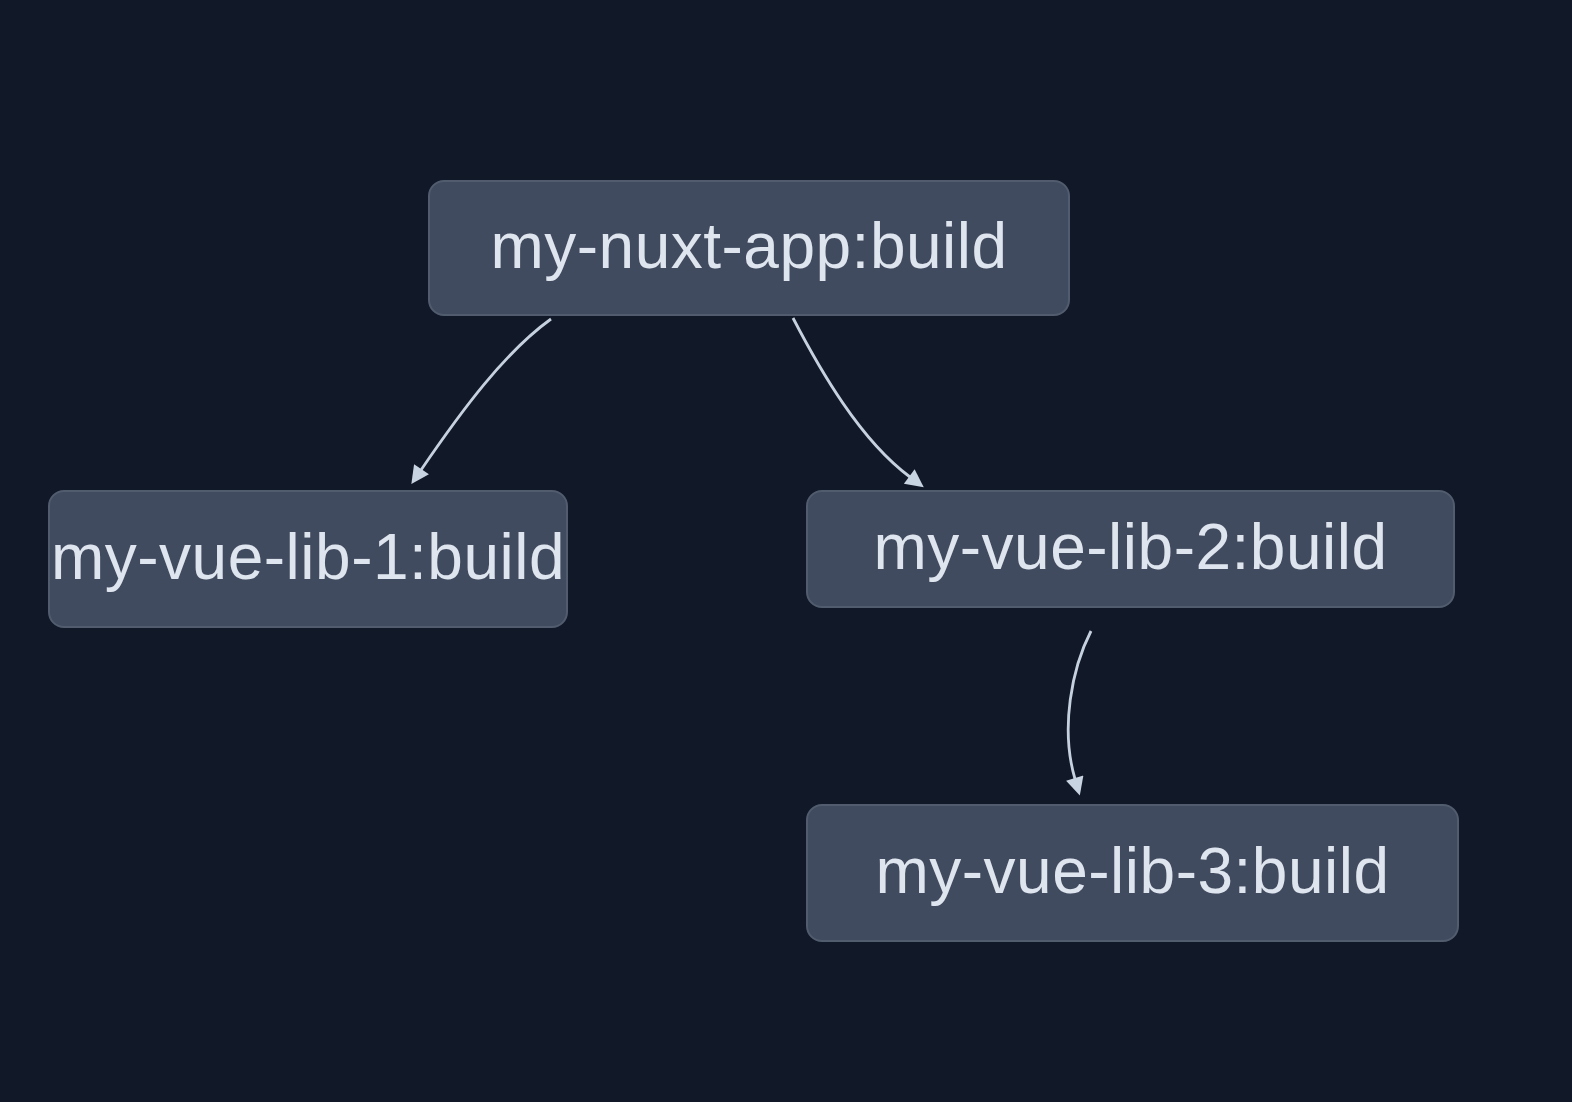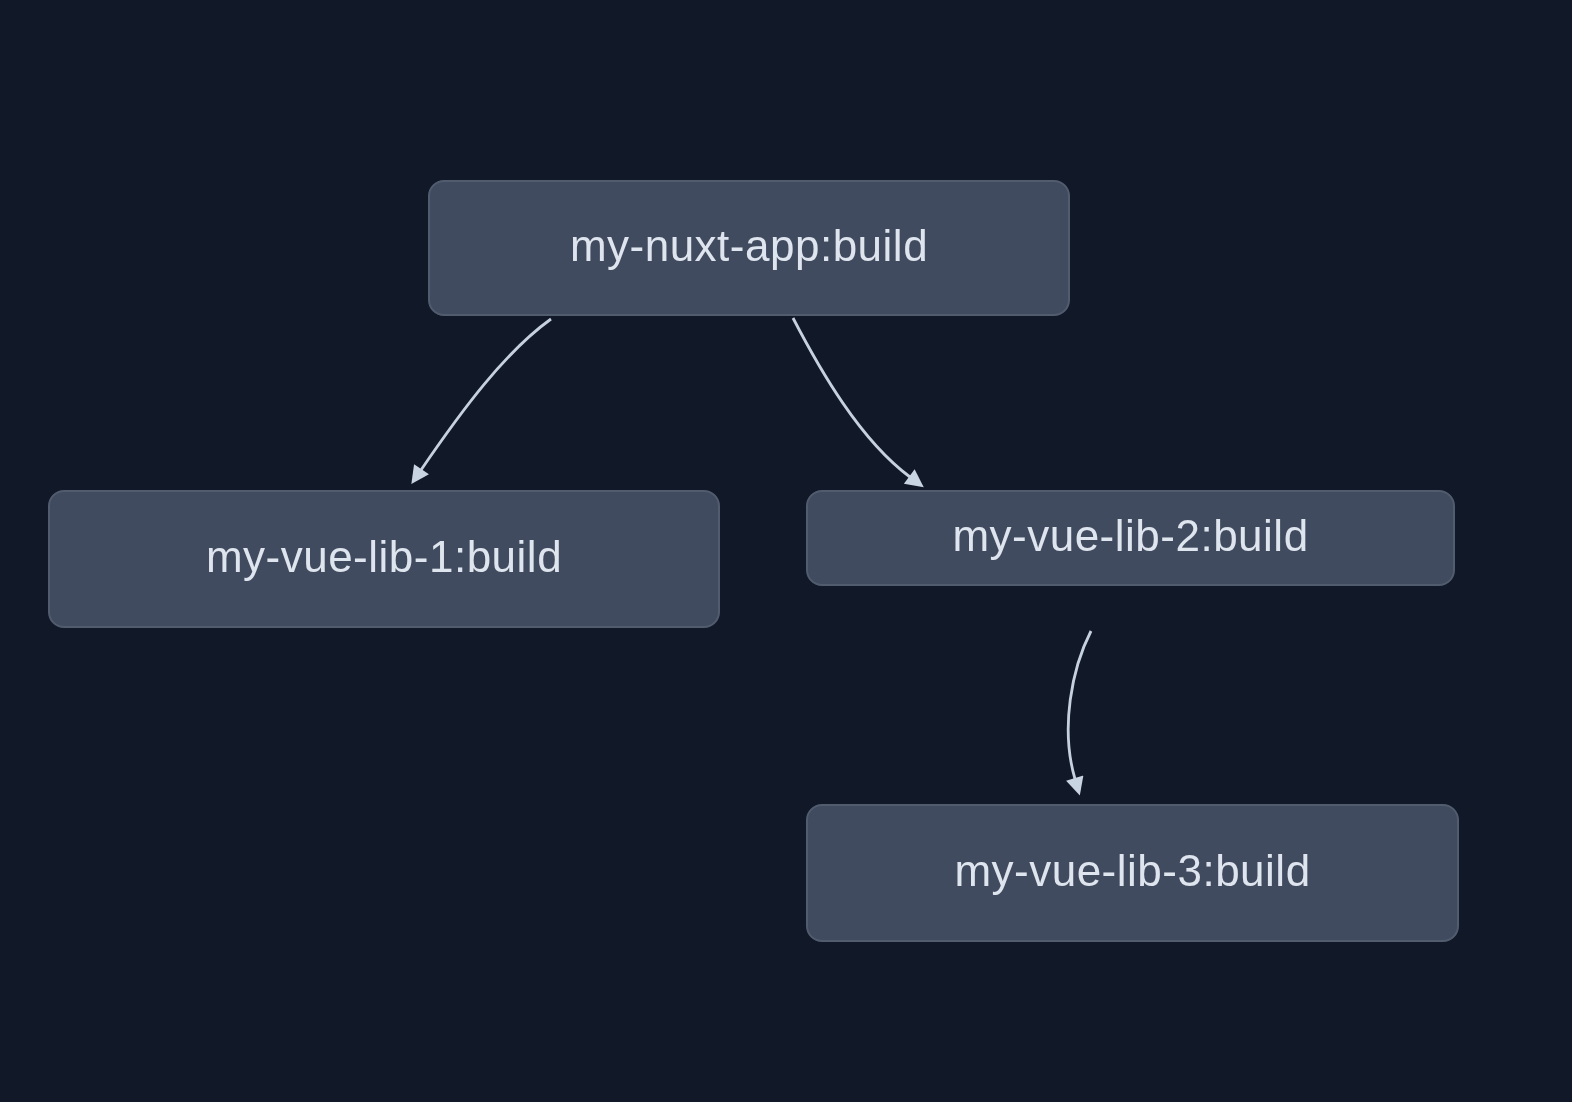--- a/index.html
+++ b/index.html
@@ -34,21 +34,21 @@
     box-sizing: border-box;
     background: var(--node-fill, #414b5f);
     border: 2px solid var(--node-border, #515c6f);
     border-radius: 16px;
     display: flex;
     align-items: center;
     justify-content: center;
   }
   .node-label {
     color: var(--node-text, #dfe5ee);
-    font-size: 44px;
+    font-size: 64px;
     letter-spacing: 0.5px;
     line-height: 1;
     white-space: nowrap;
     padding-bottom: 4px;
   }
 </style>
 </head>
 <body>
 
 <div class="stage">
@@ -61,25 +61,25 @@
     </defs>
     <path class="edge-path" marker-end="url(#arrowhead)" d="M 551 319 C 505 352, 462 410, 421 470"></path>
     <path class="edge-path" marker-end="url(#arrowhead)" d="M 793 318 C 820 370, 860 440, 910 477"></path>
     <path class="edge-path" marker-end="url(#arrowhead)" d="M 1091 631 C 1072 668, 1060 728, 1075 779"></path>
   </svg>
 
   <div class="node" style="left:428px; top:180px; width:642px; height:136px;">
     <span class="node-label">my-nuxt-app:build</span>
   </div>
 
-  <div class="node" style="left:48px; top:490px; width:672px; height:138px;">
+  <div class="node" style="left:48px; top:490px; width:520px; height:138px;">
     <span class="node-label">my-vue-lib-1:build</span>
   </div>
 
-  <div class="node" style="left:806px; top:490px; width:649px; height:96px;">
+  <div class="node" style="left:806px; top:490px; width:649px; height:118px;">
     <span class="node-label">my-vue-lib-2:build</span>
   </div>
 
   <div class="node" style="left:806px; top:804px; width:653px; height:138px;justify-content:center;">
     <span class="node-label">my-vue-lib-3:build</span>
   </div>
 
 </div>
 
 </body></html>

